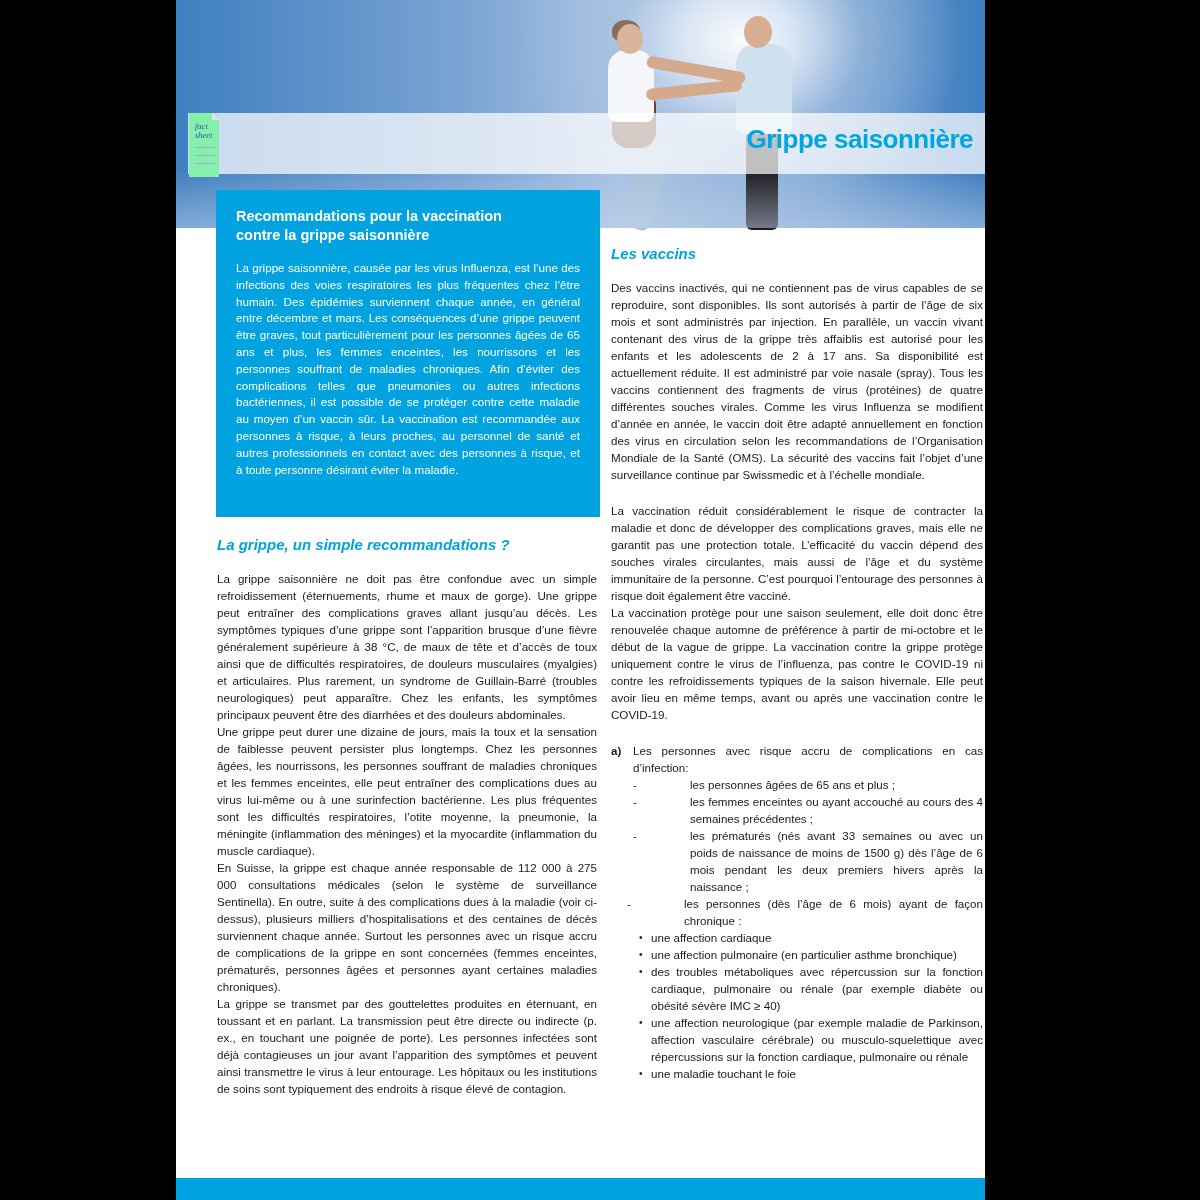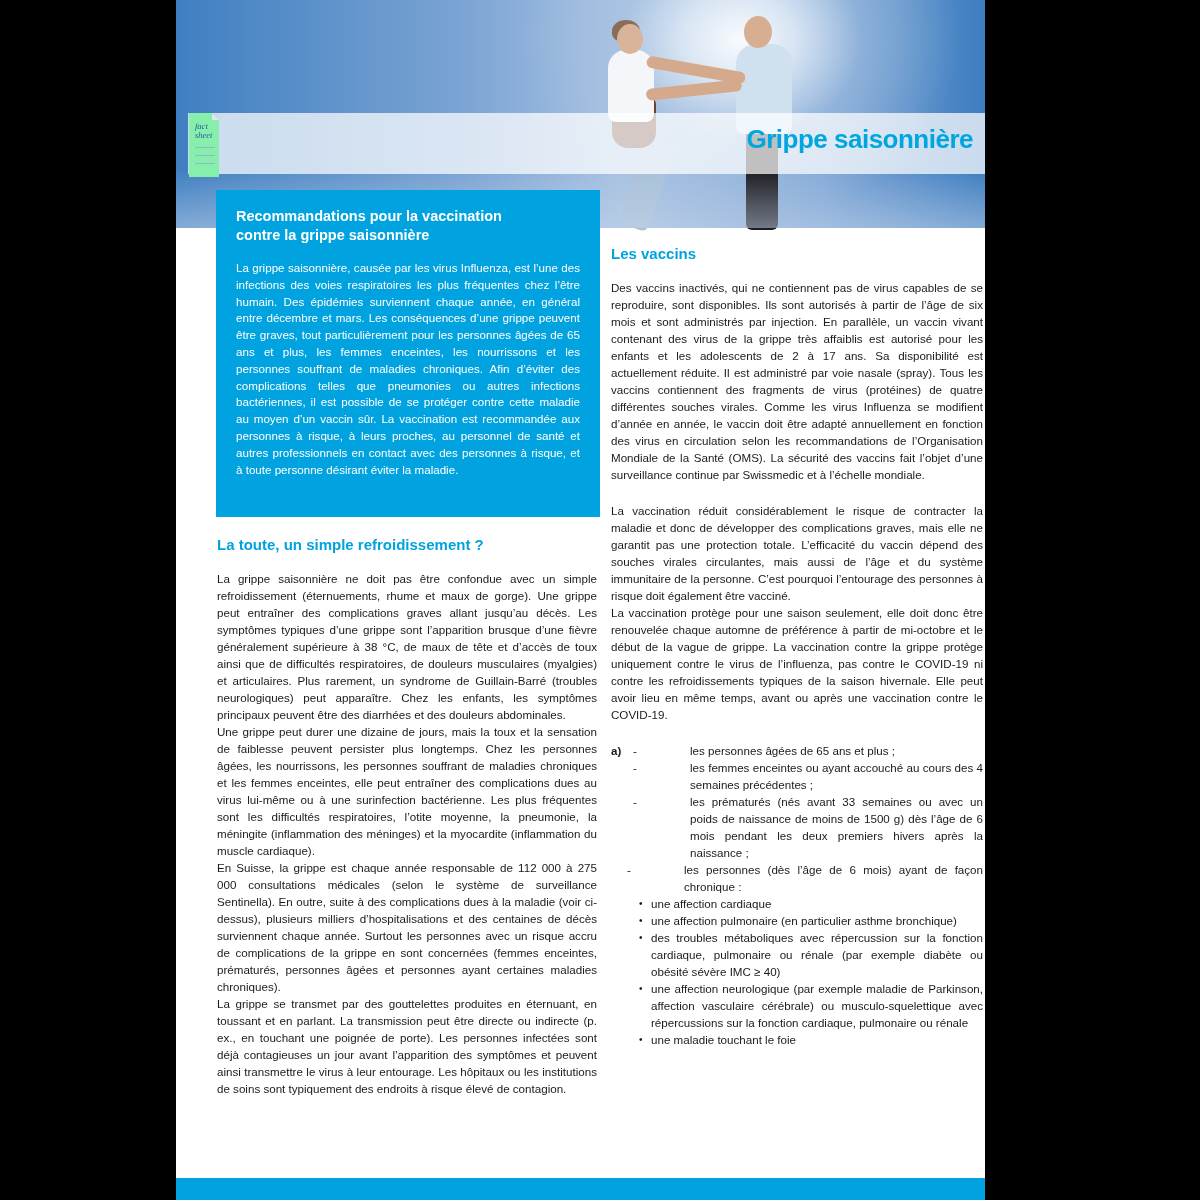--- a/index.html
+++ b/index.html
@@ -63,21 +63,21 @@
     position: absolute; left: 40px; top: 190px; width: 384px; height: 327px; background: #00a3df;
     padding: 17px 20px 0 20px; color: #ffffff;
   }
   .intro h2 { font-size: 14.5px; line-height: 19px; font-weight: bold; margin-bottom: 15px; }
   .intro p { font-size: 11.6px; line-height: 16.8px; text-align: justify; }
 
   
   .col { position: absolute; color: #1a1a1a; }
   .col-left { left: 41px; top: 535px; width: 380px; }
   .col-right { left: 435px; top: 244px; width: 372px; }
-  .col h3 { font-size: 15px; font-weight: bold; color: #00a3df; line-height: 19px; }
+  .col h3 { font-size: 15px; font-weight: bold; color: #00a3df; line-height: 19px; font-style: italic; }
   .col p { font-size: 11.6px; line-height: 17px; text-align: justify; }
   .col-left h3 { margin-bottom: 16px; }
   .col-right h3 { margin-bottom: 16px; }
   .sec-gap { height: 19px; }
 
   .list-a { display: flex; font-size: 11.6px; line-height: 17px; }
   .list-a .mark { width: 22px; font-weight: bold; flex: 0 0 22px; }
   .list-a .body { flex: 1; text-align: justify; }
   .dash-item { display: flex; }
   .dash-item .d { width: 9px; flex: 0 0 9px; }
@@ -126,39 +126,40 @@
 
   <div class="intro">
     <h2>
       <span>Recommandations pour la vaccination</span><br>
       <span>contre la grippe saisonnière</span>
     </h2>
     <p>La grippe saisonnière, causée par les virus Influenza, est l’une des infections des voies respiratoires les plus fréquentes chez l’être humain. Des épidémies surviennent chaque année, en général entre décembre et mars. Les conséquences d’une grippe peuvent être graves, tout particulièrement pour les personnes âgées de 65 ans et plus, les femmes enceintes, les nourrissons et les personnes souffrant de maladies chroniques. Afin d’éviter des complications telles que pneumonies ou autres infections bactériennes, il est possible de se protéger contre cette maladie au moyen d’un vaccin sûr. La vaccination est recommandée aux personnes à risque, à leurs proches, au personnel de santé et autres professionnels en contact avec des personnes à risque, et à toute personne désirant éviter la maladie.</p>
   </div>
 
   <div class="col col-left">
-    <h3>La toute, un simple refroidissement ?</h3>
+    <h3>La grippe, un simple recommandations ?</h3>
     <p>La grippe saisonnière ne doit pas être confondue avec un simple refroidissement (éternuements, rhume et maux de gorge). Une grippe peut entraîner des complications graves allant jusqu’au décès. Les symptômes typiques d’une grippe sont l’apparition brusque d’une fièvre généralement supérieure à 38 °C, de maux de tête et d’accès de toux ainsi que de difficultés respiratoires, de douleurs musculaires (myalgies) et articulaires. Plus rarement, un syndrome de Guillain-Barré (troubles neurologiques) peut apparaître. Chez les enfants, les symptômes principaux peuvent être des diarrhées et des douleurs abdominales.</p>
     <p>Une grippe peut durer une dizaine de jours, mais la toux et la sensation de faiblesse peuvent persister plus longtemps. Chez les personnes âgées, les nourrissons, les personnes souffrant de maladies chroniques et les femmes enceintes, elle peut entraîner des complications dues au virus lui-même ou à une surinfection bactérienne. Les plus fréquentes sont les difficultés respiratoires, l’otite moyenne, la pneumonie, la méningite (inflammation des méninges) et la myocardite (inflammation du muscle cardiaque).</p>
     <p>En Suisse, la grippe est chaque année responsable de 112 000 à 275 000 consultations médicales (selon le système de surveillance Sentinella). En outre, suite à des complications dues à la maladie (voir ci-dessus), plusieurs milliers d’hospitalisations et des centaines de décès surviennent chaque année. Surtout les personnes avec un risque accru de complications de la grippe en sont concernées (femmes enceintes, prématurés, personnes âgées et personnes ayant certaines maladies chroniques).</p>
     <p>La grippe se transmet par des gouttelettes produites en éternuant, en toussant et en parlant. La transmission peut être directe ou indirecte (p. ex., en touchant une poignée de porte). Les personnes infectées sont déjà contagieuses un jour avant l’apparition des symptômes et peuvent ainsi transmettre le virus à leur entourage. Les hôpitaux ou les institutions de soins sont typiquement des endroits à risque élevé de contagion.</p>
   </div>
 
   <div class="col col-right">
     <h3>Les vaccins</h3>
     <p>Des vaccins inactivés, qui ne contiennent pas de virus capables de se reproduire, sont disponibles. Ils sont autorisés à partir de l’âge de six mois et sont administrés par injection. En parallèle, un vaccin vivant contenant des virus de la grippe très affaiblis est autorisé pour les enfants et les adolescents de 2 à 17 ans. Sa disponibilité est actuellement réduite. Il est administré par voie nasale (spray). Tous les vaccins contiennent des fragments de virus (protéines) de quatre différentes souches virales. Comme les virus Influenza se modifient d’année en année, le vaccin doit être adapté annuellement en fonction des virus en circulation selon les recommandations de l’Organisation Mondiale de la Santé (OMS). La sécurité des vaccins fait l’objet d’une surveillance continue par Swissmedic et à l’échelle mondiale.</p>
 
     <div class="sec-gap"></div>
     <p>La vaccination réduit considérablement le risque de contracter la maladie et donc de développer des complications graves, mais elle ne garantit pas une protection totale. L’efficacité du vaccin dépend des souches virales circulantes, mais aussi de l’âge et du système immunitaire de la personne. C’est pourquoi l’entourage des personnes à risque doit également être vacciné.</p>
     <p>La vaccination protège pour une saison seulement, elle doit donc être renouvelée chaque automne de préférence à partir de mi-octobre et le début de la vague de grippe. La vaccination contre la grippe protège uniquement contre le virus de l’influenza, pas contre le COVID-19 ni contre les refroidissements typiques de la saison hivernale. Elle peut avoir lieu en même temps, avant ou après une vaccination contre le COVID-19.</p>
 
     <div class="sec-gap"></div>
     <div class="list-a">
       <div class="mark">a)</div>
       <div class="body">
+        <div>Les personnes avec risque accru de complications en cas d’infection:</div>
         <div class="dash-item">
           <span class="d">-</span>
           <span class="t">les personnes âgées de 65 ans et plus ;</span>
         </div>
         <div class="dash-item">
           <span class="d">-</span>
           <span class="t">les femmes enceintes ou ayant accouché au cours des 4 semaines précédentes ;</span>
         </div>
         <div class="dash-item">
           <span class="d">-</span>

